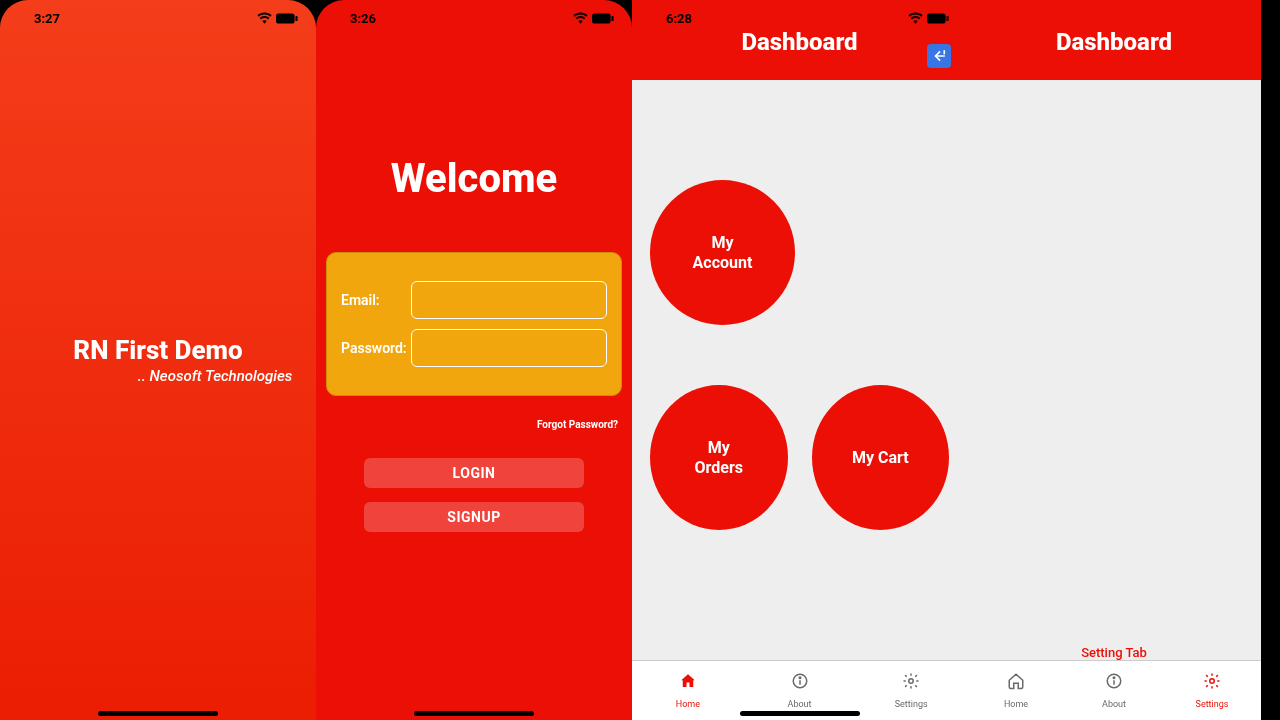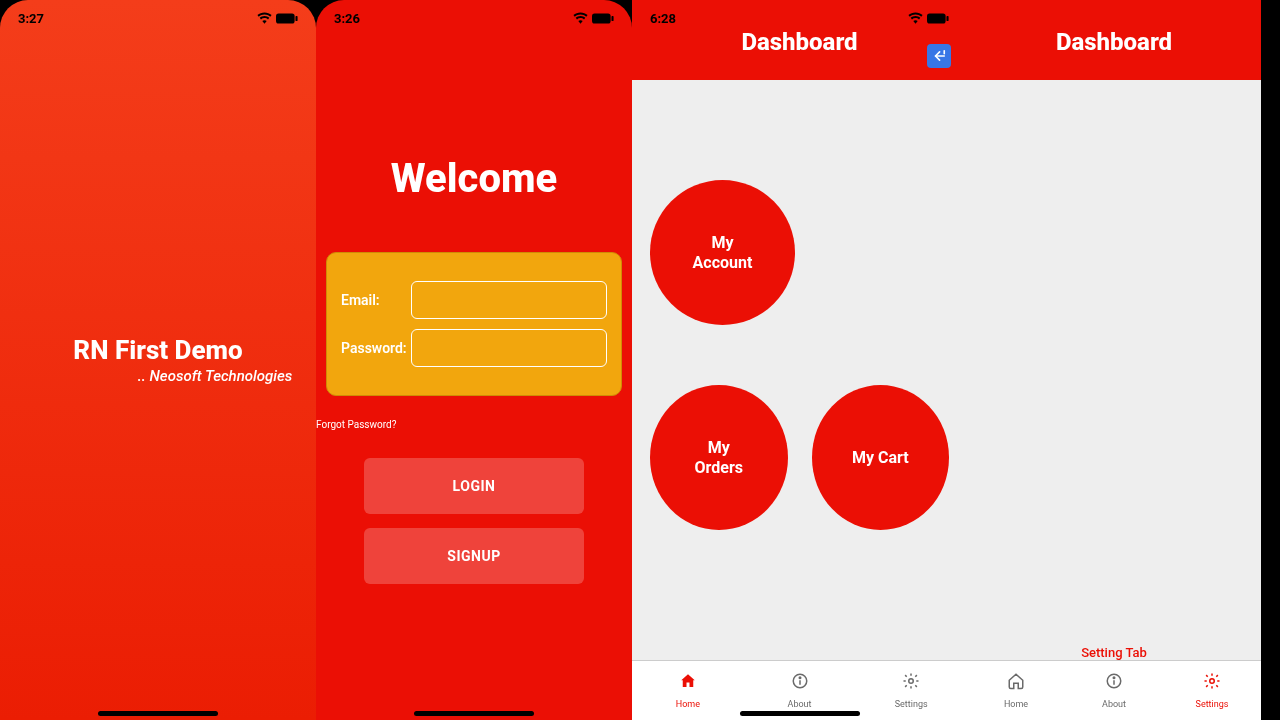--- a/index.html
+++ b/index.html
@@ -3,40 +3,40 @@
 <meta charset="utf-8">
 <style>
   * { box-sizing: border-box; margin: 0; padding: 0; font-family: -apple-system, BlinkMacSystemFont, "Segoe UI", Roboto, sans-serif; }
   body { width: 1280px; height: 720px; display: flex; overflow: hidden; background: #000; }
   .screen { height: 720px; position: relative; display: flex; flex-direction: column; overflow: hidden; }
   .screen1 { width: 316px; background: linear-gradient(180deg, #f43d1a 0%, #eb1d03 100%); border-radius: 28px 28px 0 0; }
   .screen2 { width: 316px; background: #eb0f05; border-radius: 28px 28px 0 0; }
   .screen3 { width: 335px; background: #eee; }
   .screen4 { width: 294px; background: #eee; }
 
-  .statusbar { position: absolute; top: 0; left: 0; right: 0; height: 32px; display: flex; justify-content: space-between; align-items: center; padding: 4px 18px 0 18px; font-size: 13px; font-weight: 700; z-index: 10; }
+  .statusbar { position: absolute; top: 0; left: 16px; right: 0; height: 32px; display: flex; justify-content: space-between; align-items: center; padding: 4px 18px 0 18px; font-size: 13px; font-weight: 700; z-index: 10; }
   .statusbar.dark { color: #000; }
   .sb-right { display: flex; align-items: center; gap: 4px; }
   .wifi-icon svg { width: 15px; height: 12px; display: block; }
   .batt-icon svg { width: 22px; height: 11px; display: block; }
 
   
   .splash-center { position: absolute; top: 50%; left: 50%; transform: translate(-50%, -50%); width: 90%; text-align: right; color: #fff; }
   .splash-title { font-size: 26px; font-weight: 800; text-align: center; }
   .splash-sub { font-size: 15px; margin-top: 2px; padding-right: 8px; font-weight: 500; font-style: italic; }
 
   
   .welcome { margin-top: 155px; text-align: center; color: #fff; font-size: 40px; font-weight: 800; }
   .form-card { margin: 50px 10px 17px 10px; background: #f2a60d; border: 1px solid #cf8c06; border-radius: 10px; padding: 18px 14px; }
   .form-row { display: flex; align-items: center; margin: 10px 0; }
   .form-label { width: 80px; color: #fff; font-size: 14px; font-weight: 600; }
   .form-input { flex: 1; height: 38px; border: 1px solid #fff; border-radius: 6px; background: transparent; padding: 0 8px; color: #fff; font-size: 14px; }
-  .forgot { color: #fff; font-size: 10px; margin-right: 14px; margin-top: 6px; font-weight: 400; }
+  .forgot { text-align: right; color: #fff; font-size: 10px; margin-right: 14px; margin-top: 6px; font-weight: 700; }
   .btns { margin: 28px 48px 0 48px; display: flex; flex-direction: column; gap: 14px; }
-  .btn { height: 56px; border-radius: 6px; background: rgba(255,255,255,0.22); color: #fff; font-size: 14px; font-weight: 700; letter-spacing: 0.5px; display: flex; align-items: center; justify-content: center; border: none; cursor: pointer; }
+  .btn { height: 30px; border-radius: 6px; background: rgba(255,255,255,0.22); color: #fff; font-size: 14px; font-weight: 700; letter-spacing: 0.5px; display: flex; align-items: center; justify-content: center; border: none; cursor: pointer; }
 
   
   .topbar { height: 80px; background: #eb0f05; display: flex; align-items: flex-end; justify-content: center; padding-bottom: 24px; position: relative; }
   .topbar-title { color: #fff; font-size: 24px; font-weight: 800; }
   .topbar-action { position: absolute; right: 16px; bottom: 12px; width: 24px; height: 24px; border-radius: 4px; background: #3876e6; display: flex; align-items: center; justify-content: center; cursor: pointer; }
   .topbar-action svg { width: 14px; height: 14px; display: block; }
 
   
   .grid { flex: 1; padding: 100px 18px 0 18px; }
   .grid-row { display: flex; gap: 24px; margin-bottom: 60px; }

